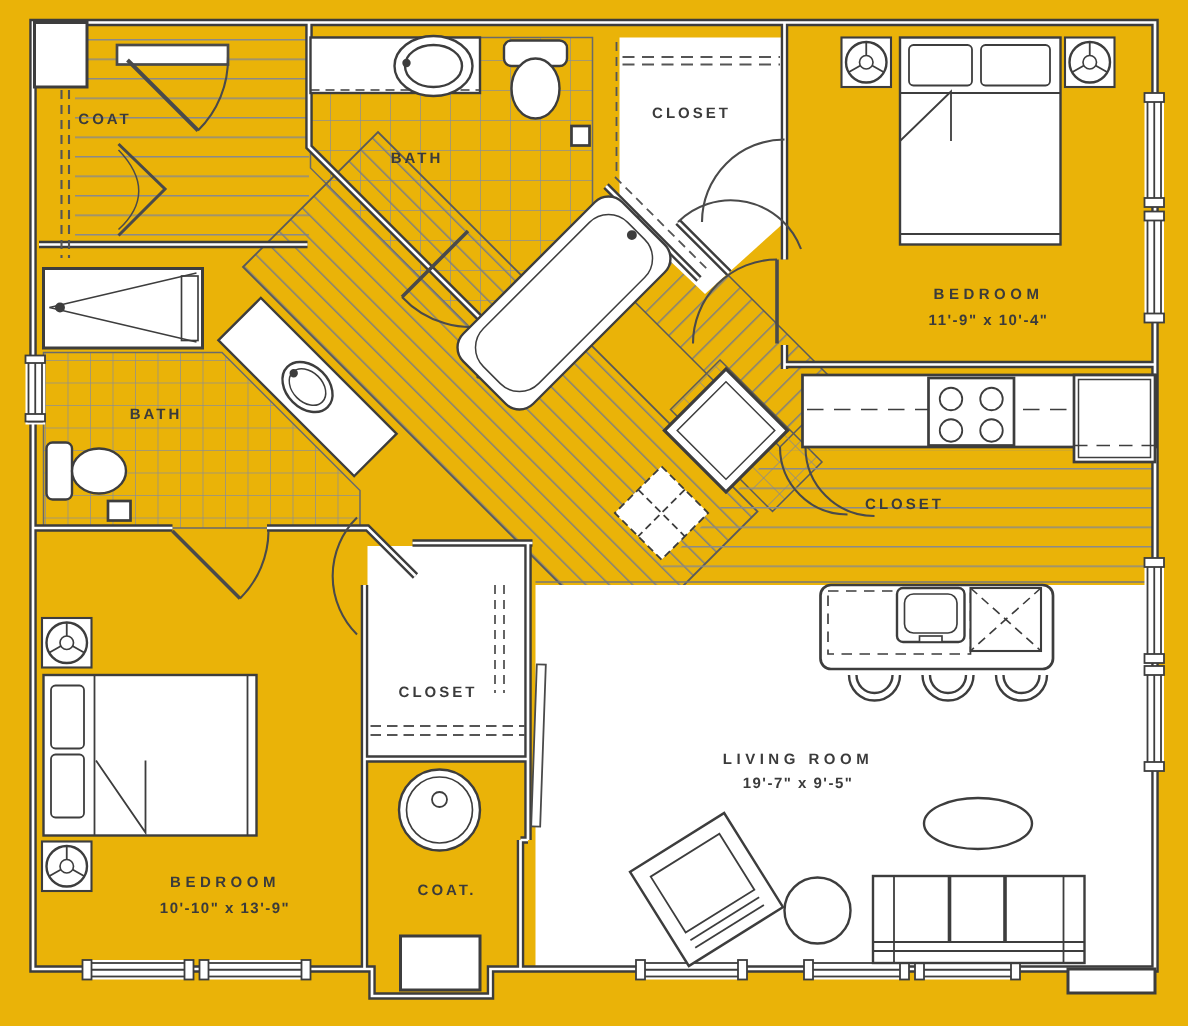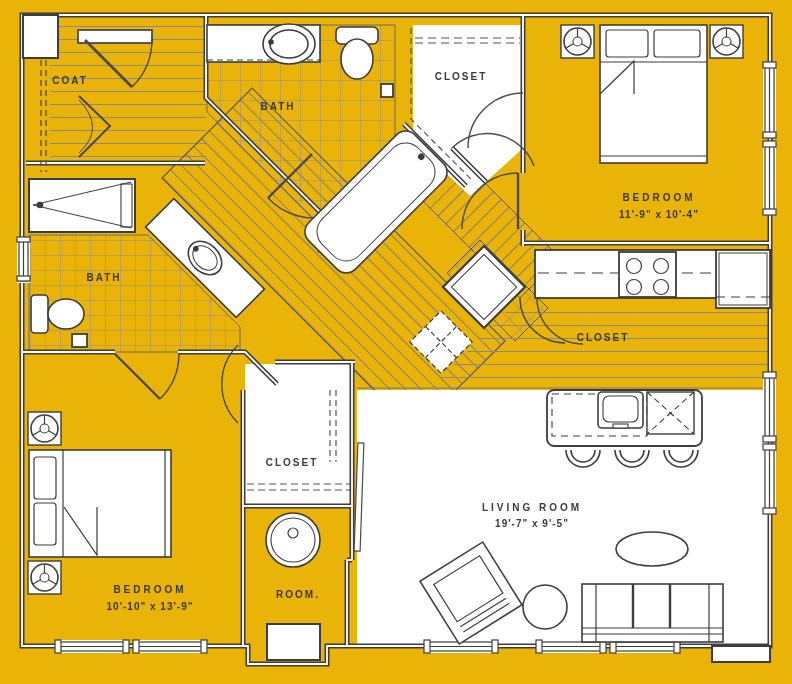--- a/index.html
+++ b/index.html
@@ -341,16 +341,16 @@
   <div class="lbl lbl-sm" style="left:70px;top:80px">COAT</div>
   <div class="lbl lbl-sm" style="left:278px;top:106px">BATH</div>
   <div class="lbl lbl-sm" style="left:461px;top:76px">CLOSET</div>
   <div class="lbl" style="left:659px;top:197px">BEDROOM</div>
   <div class="dims" style="left:659px;top:214px">11'-9" x 10'-4"</div>
   <div class="lbl lbl-sm" style="left:603px;top:337px">CLOSET</div>
   <div class="lbl lbl-sm" style="left:104px;top:277px">BATH</div>
   <div class="lbl" style="left:150px;top:589px">BEDROOM</div>
   <div class="dims" style="left:150px;top:606px">10'-10" x 13'-9"</div>
   <div class="lbl lbl-sm" style="left:292px;top:462px">CLOSET</div>
-  <div class="lbl lbl-sm" style="left:298px;top:594px">ROOM.</div>
+  <div class="lbl lbl-sm" style="left:298px;top:594px">COAT.</div>
   <div class="lbl" style="left:532px;top:507px">LIVING ROOM</div>
   <div class="dims" style="left:532px;top:523px">19'-7" x 9'-5"</div>
 </div>
 
 </body></html>

